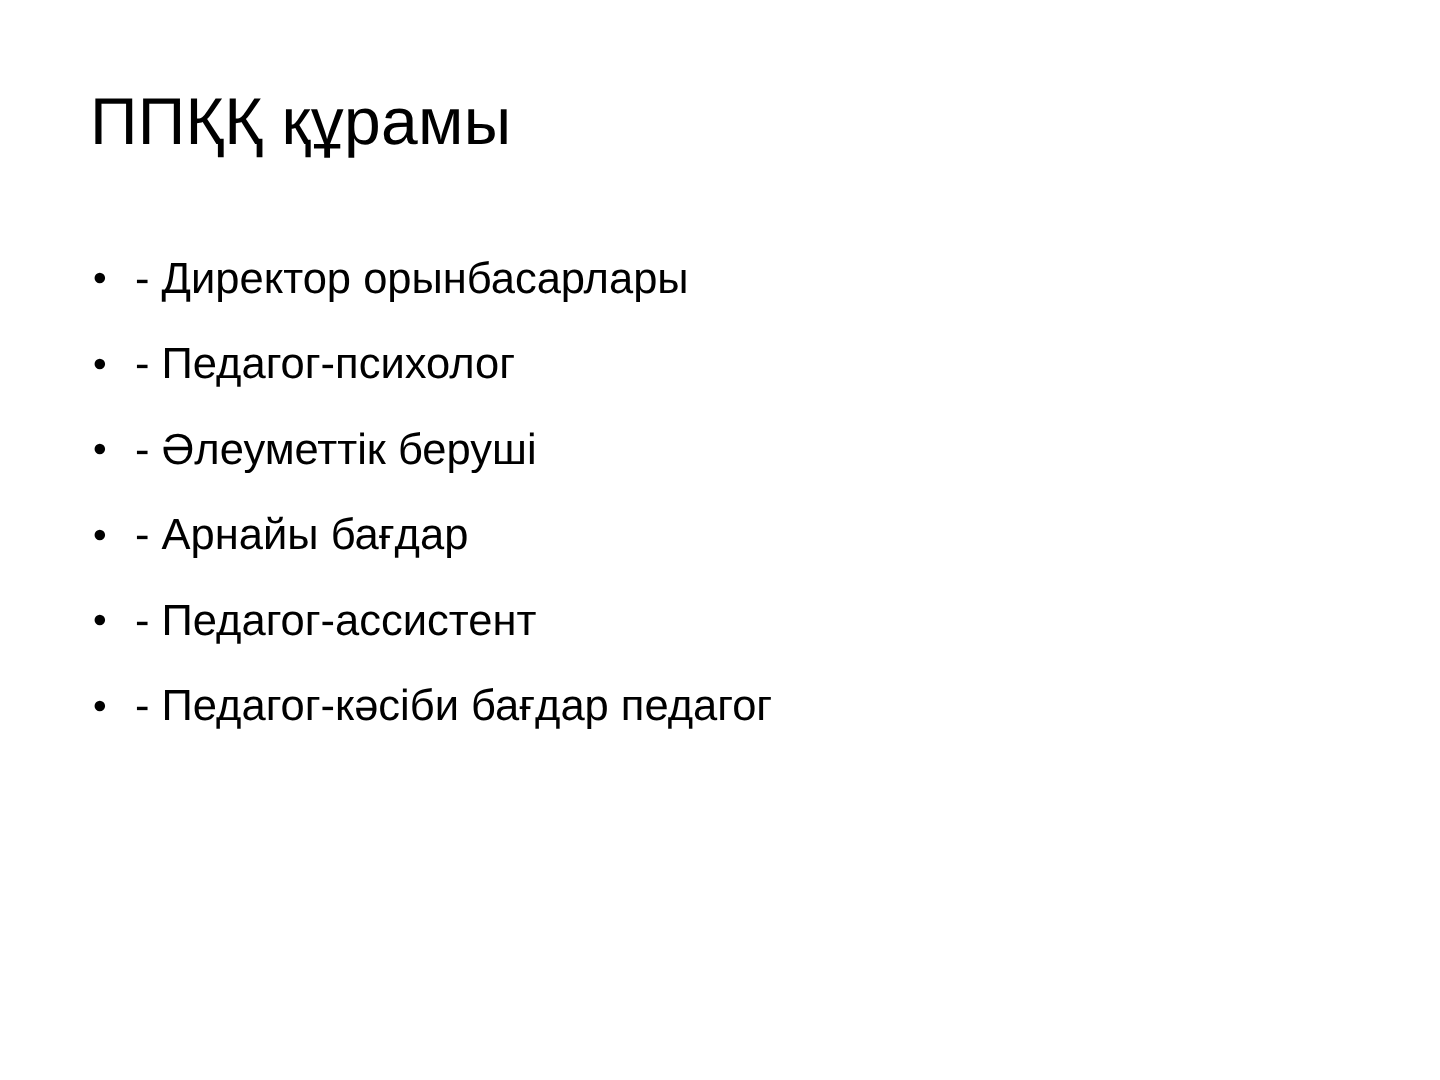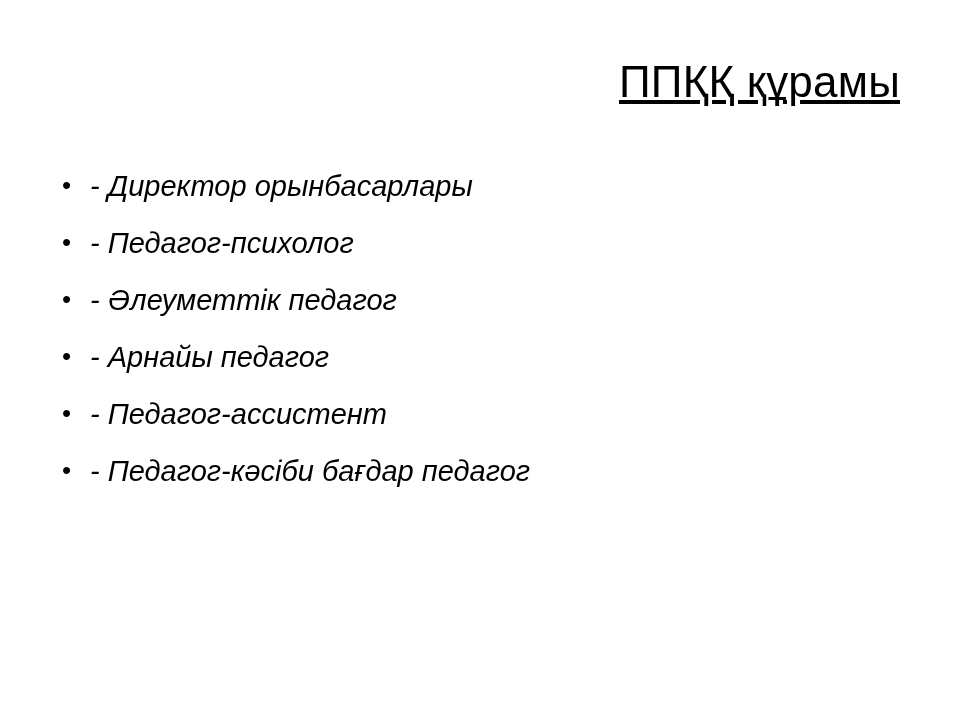--- a/index.html
+++ b/index.html
@@ -18,27 +18,26 @@
     position: relative;
     width: 960px;
     height: 720px;
     box-sizing: border-box;
   }
   .slide-title {
     position: absolute;
     top: 58px;
     left: 60px;
     width: 840px;
-    text-align: right;
+    text-align: left;
     font-size: 44px;
     line-height: 1.1;
     font-weight: normal;
     letter-spacing: 0.2px;
     margin: 0;
-    text-decoration: underline;
   }
   .bullet-list {
     position: absolute;
     top: 172px;
     left: 52px;
     width: 860px;
     margin: 0;
     padding: 0;
     list-style: none;
   }
@@ -54,21 +53,20 @@
     width: 38px;
     font-size: 26px;
     line-height: 1.05;
     text-align: left;
     padding-left: 10px;
     box-sizing: border-box;
   }
   .bullet-text {
     flex: 1 1 auto;
     white-space: pre;
-    font-style: italic;
   }
 </style>
 </head>
 <body>
 
 <div class="slide">
 
   <h1 class="slide-title">ППҚҚ құрамы</h1>
 
   <ul class="bullet-list">
@@ -78,26 +76,26 @@
       <span class="bullet-text">- Директор орынбасарлары</span>
     </li>
 
     <li class="bullet-item">
       <span class="bullet-marker">•</span>
       <span class="bullet-text">- Педагог-психолог</span>
     </li>
 
     <li class="bullet-item">
       <span class="bullet-marker">•</span>
-      <span class="bullet-text">- Әлеуметтік педагог</span>
+      <span class="bullet-text">- Әлеуметтік беруші</span>
     </li>
 
     <li class="bullet-item">
       <span class="bullet-marker">•</span>
-      <span class="bullet-text">- Арнайы педагог</span>
+      <span class="bullet-text">- Арнайы бағдар</span>
     </li>
 
     <li class="bullet-item">
       <span class="bullet-marker">•</span>
       <span class="bullet-text">- Педагог-ассистент</span>
     </li>
 
     <li class="bullet-item">
       <span class="bullet-marker">•</span>
       <span class="bullet-text">- Педагог-кәсіби бағдар педагог</span>

